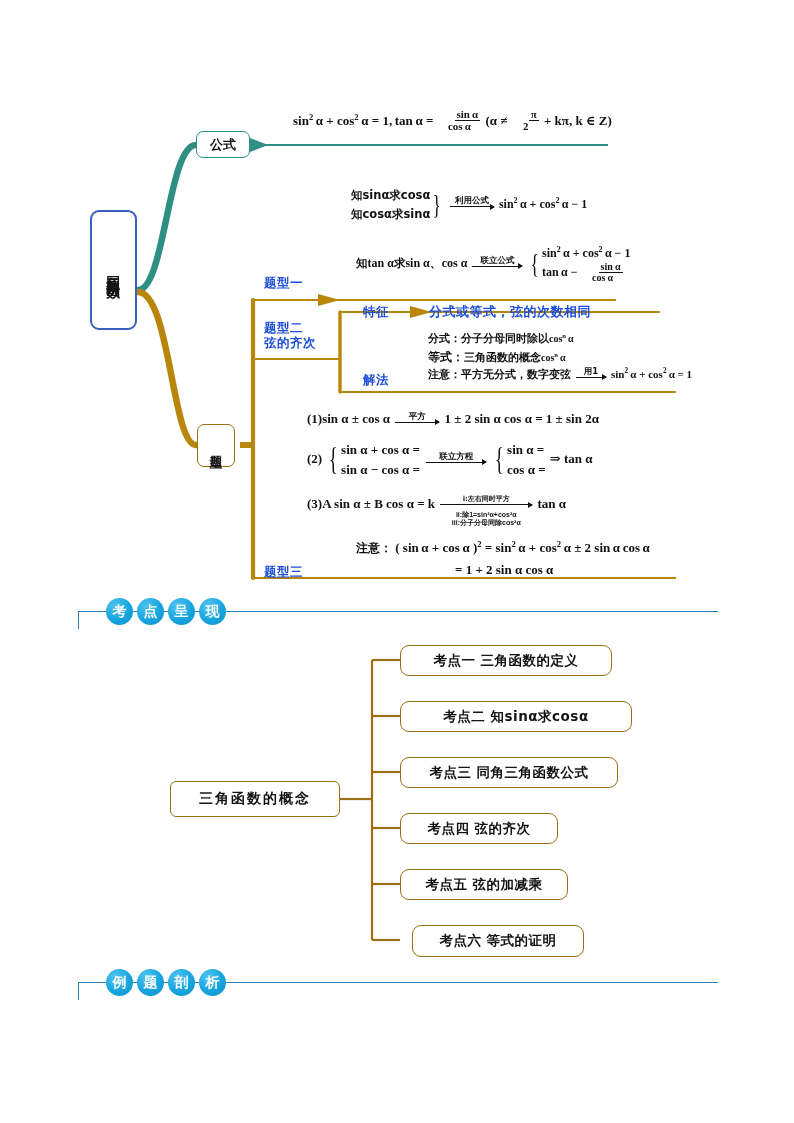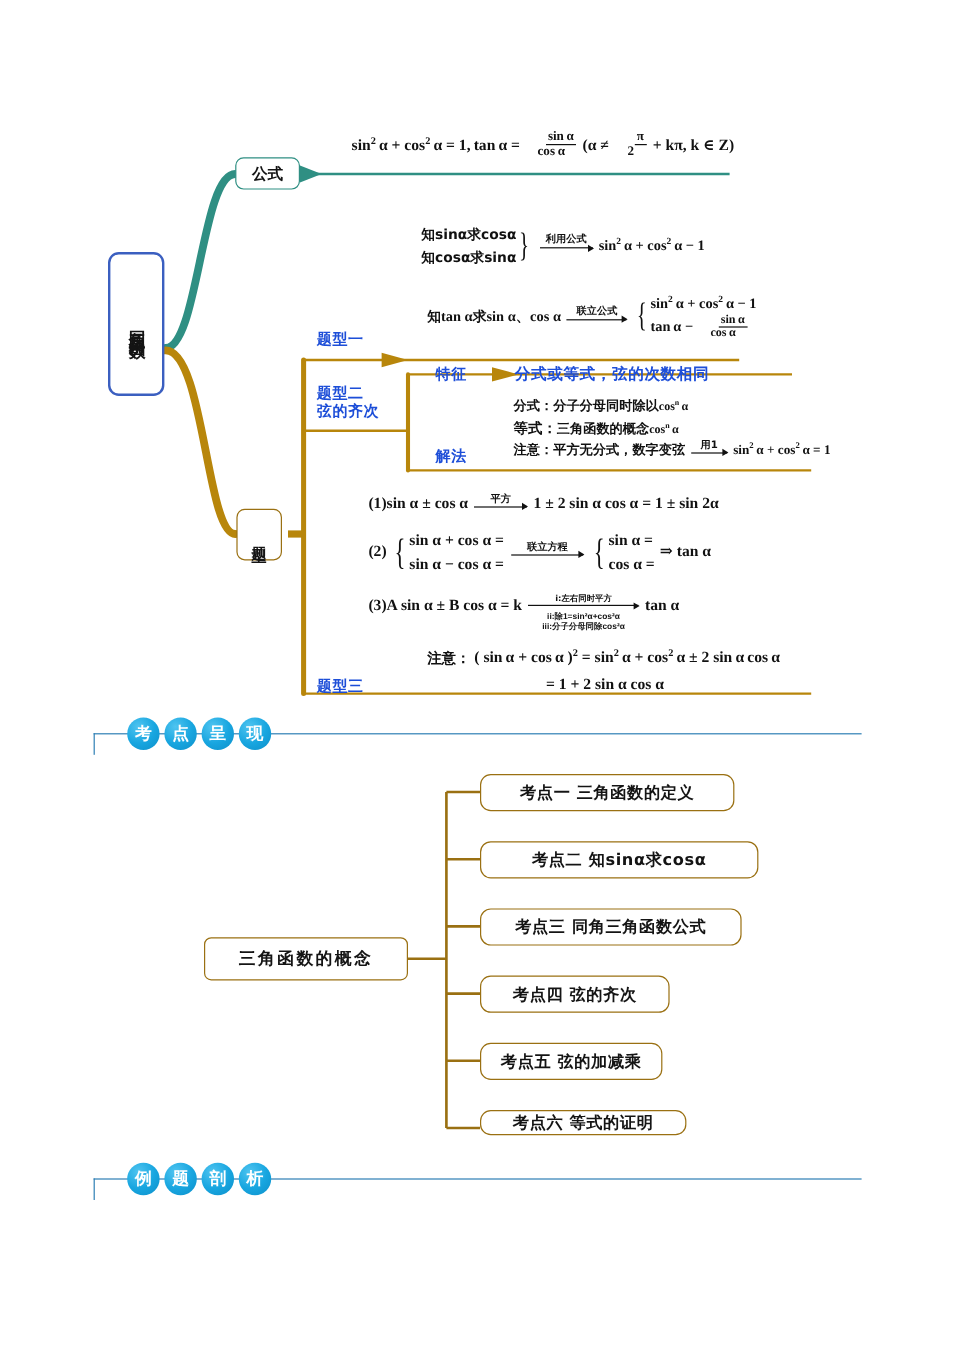--- a/index.html
+++ b/index.html
@@ -291,24 +291,24 @@
   </div>
   <div class="node kpbox" style="left:400px;top:701px;width:232px;height:31px;">
     <span>考点二  知sinα求cosα</span>
   </div>
   <div class="node kpbox" style="left:400px;top:757px;width:218px;height:31px;">
     <span>考点三  同角三角函数公式</span>
   </div>
   <div class="node kpbox" style="left:400px;top:813px;width:158px;height:31px;">
     <span>考点四  弦的齐次</span>
   </div>
-  <div class="node kpbox" style="left:400px;top:869px;width:152px;height:31px;">
+  <div class="node kpbox" style="left:400px;top:869px;width:168px;height:31px;">
     <span>考点五  弦的加减乘</span>
   </div>
-  <div class="node kpbox" style="left:400px;top:925px;width:172px;height:21px;">
+  <div class="node kpbox" style="left:412px;top:925px;width:172px;height:32px;">
     <span>考点六  等式的证明</span>
   </div>
 
   <div class="banner" style="left:78px;top:963px;width:640px;">
     <div class="rule"></div>
     <div class="tick"></div>
     <div class="chips">
       <div class="chip">例</div>
       <div class="chip">题</div>
       <div class="chip">剖</div>

